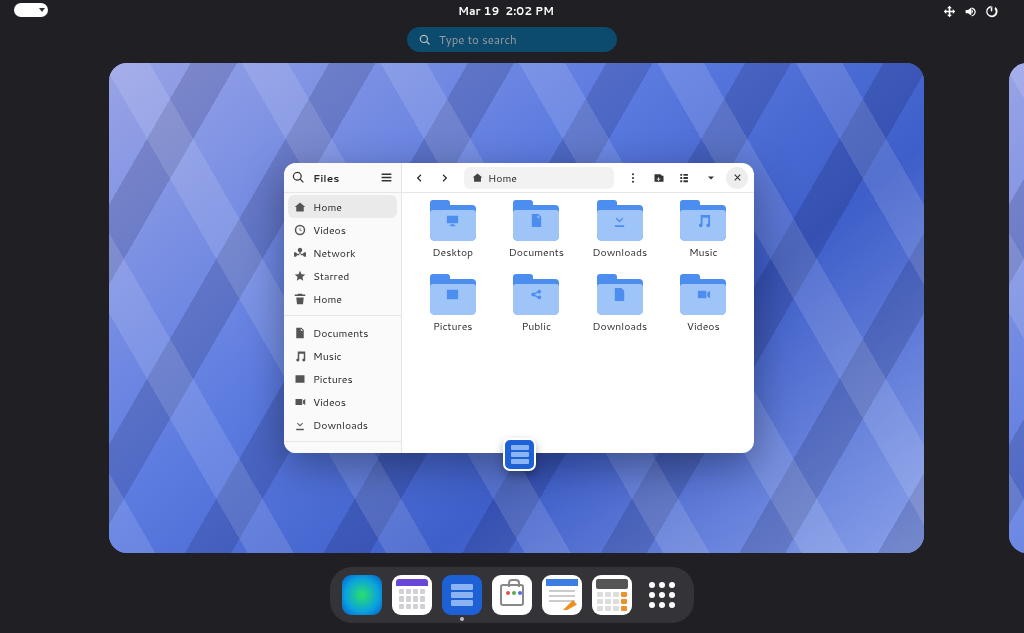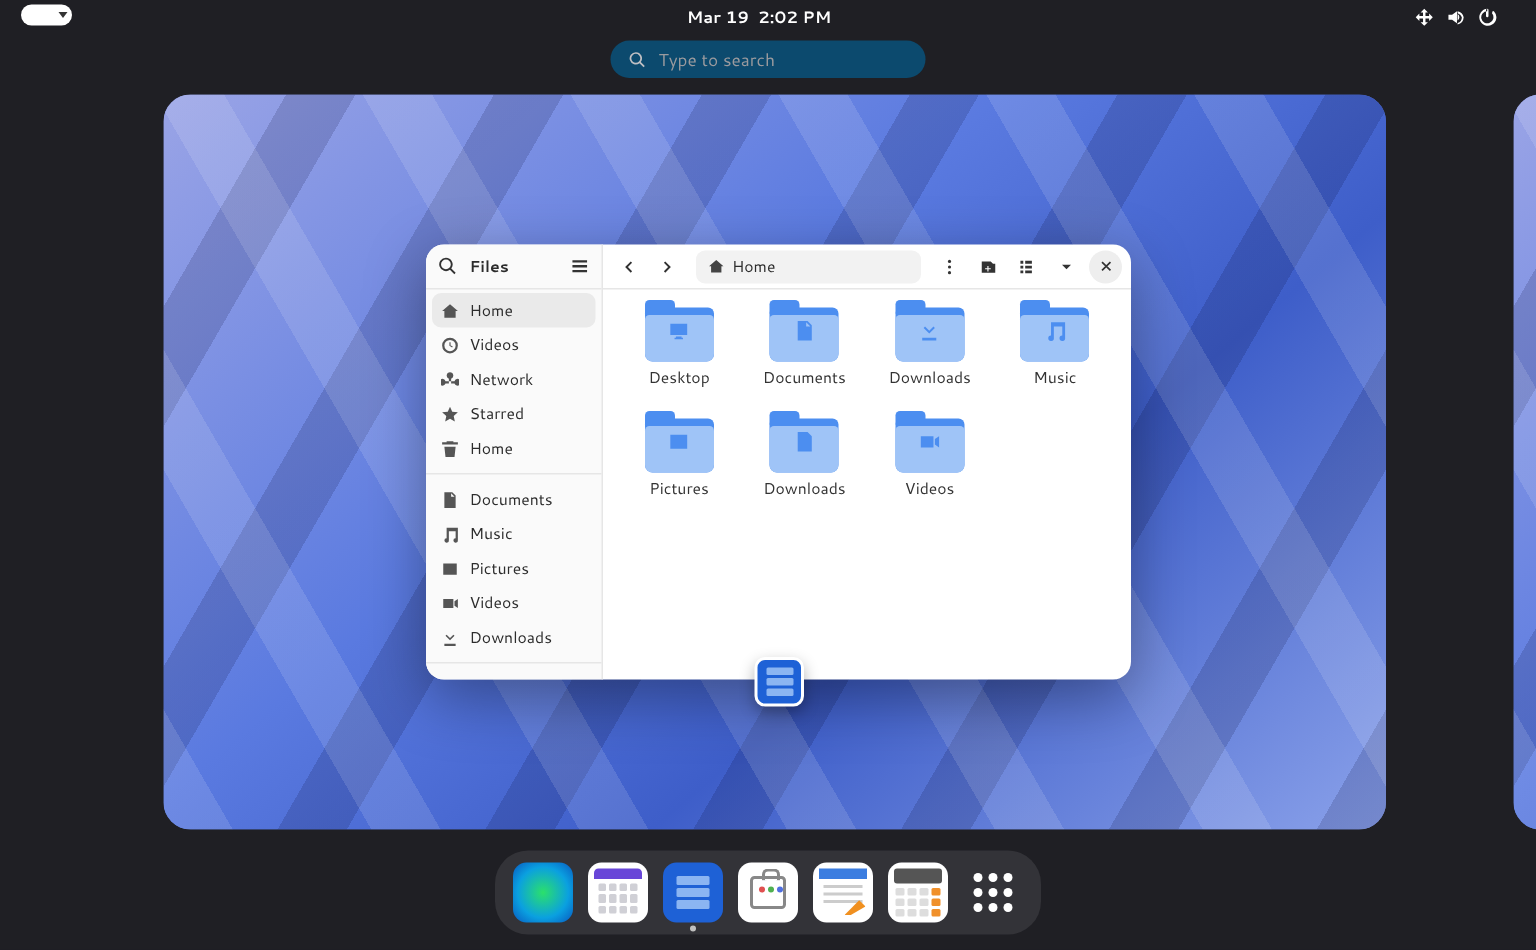--- a/index.html
+++ b/index.html
@@ -432,20 +432,31 @@
                 </svg></div>
             </div>
             <span>Pictures</span>
           </div>
           <div class="folder">
             <div class="folder-icon">
               <div class="tab"></div>
               <div class="back"></div>
               <div class="front"></div>
               <div class="glyph"><svg viewBox="0 0 16 16">
+                  <path d="M11 3a2 2 0 11-1.7 3L6 8l3.3 2A2 2 0 1111 13a2 2 0 01-1.9-1.4L5.7 9.5a2 2 0 110-3l3.4-2A2 2 0 0111 3z"></path>
+                </svg></div>
+            </div>
+            <span>Public</span>
+          </div>
+          <div class="folder">
+            <div class="folder-icon">
+              <div class="tab"></div>
+              <div class="back"></div>
+              <div class="front"></div>
+              <div class="glyph"><svg viewBox="0 0 16 16">
                   <path d="M3 1h7l3 3v11H3zM6 7h4v1H6zm0 2h4v1H6zm0 2h4v1H6z"></path>
                 </svg></div>
             </div>
             <span>Downloads</span>
           </div>
           <div class="folder">
             <div class="folder-icon">
               <div class="tab"></div>
               <div class="back"></div>
               <div class="front"></div>

